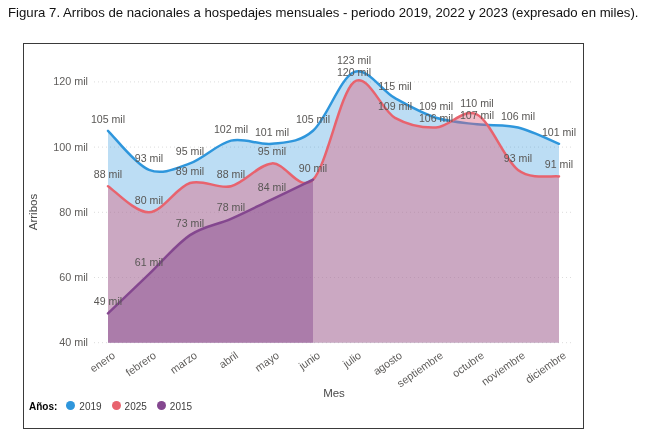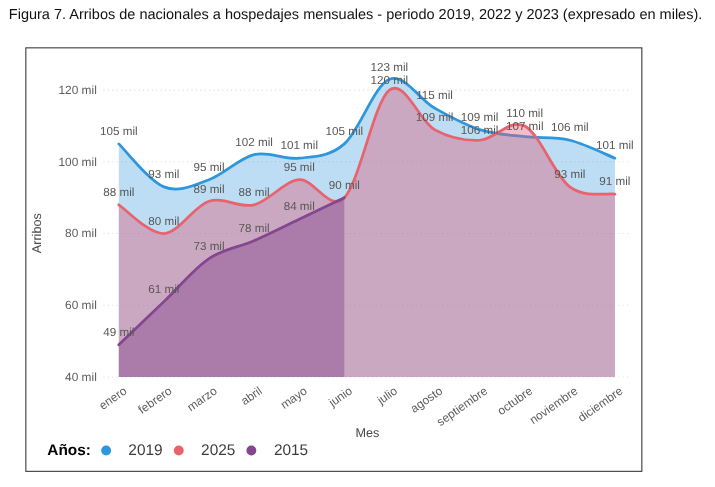--- a/index.html
+++ b/index.html
@@ -3,25 +3,25 @@
 <meta charset="utf-8">
 <style>
   html,body{margin:0;padding:0;background:#fff;}
   .page{position:relative;width:650px;height:443px;background:#fff;overflow:hidden;
         font-family:"Liberation Sans",sans-serif;}
   .figure-title{position:absolute;left:8px;top:5px;width:638px;font-size:13.2px;
         color:#121212;letter-spacing:0px;}
   .chart-box{position:absolute;left:23px;top:43px;width:559px;height:384px;
         border:1.5px solid #3a3a3a;background:#fff;}
   .chart-svg{position:absolute;left:0;top:0;}
-  .legend{position:absolute;left:19px;top:357px;display:flex;align-items:center;
-        gap:9px;font-size:14px;color:#3d3d3d;}
+  .legend{position:absolute;left:5px;top:357px;display:flex;align-items:center;
+        gap:9px;font-size:10px;color:#3d3d3d;}
   .legend-title{font-weight:700;color:#000;}
   .legend-items{display:flex;align-items:center;gap:10px;}
-  .legend-item{display:flex;align-items:center;gap:16px;}
+  .legend-item{display:flex;gap:4px;}
   .dot{width:9px;height:9px;border-radius:50%;display:inline-block;}
 </style>
 </head>
 <body>
 
 <div class="page">
   <div class="figure-title">Figura 7. Arribos de nacionales a hospedajes mensuales - periodo 2019, 2022 y 2023 (expresado en miles).</div>
   <div class="chart-box">
     <svg id="chart-svg" class="chart-svg" width="556" height="381" viewBox="0 0 556 381">
         <line x1="70" y1="298.7" x2="549" y2="298.7" stroke="#dcdcdc" stroke-width="1" stroke-dasharray="1,3"></line>

